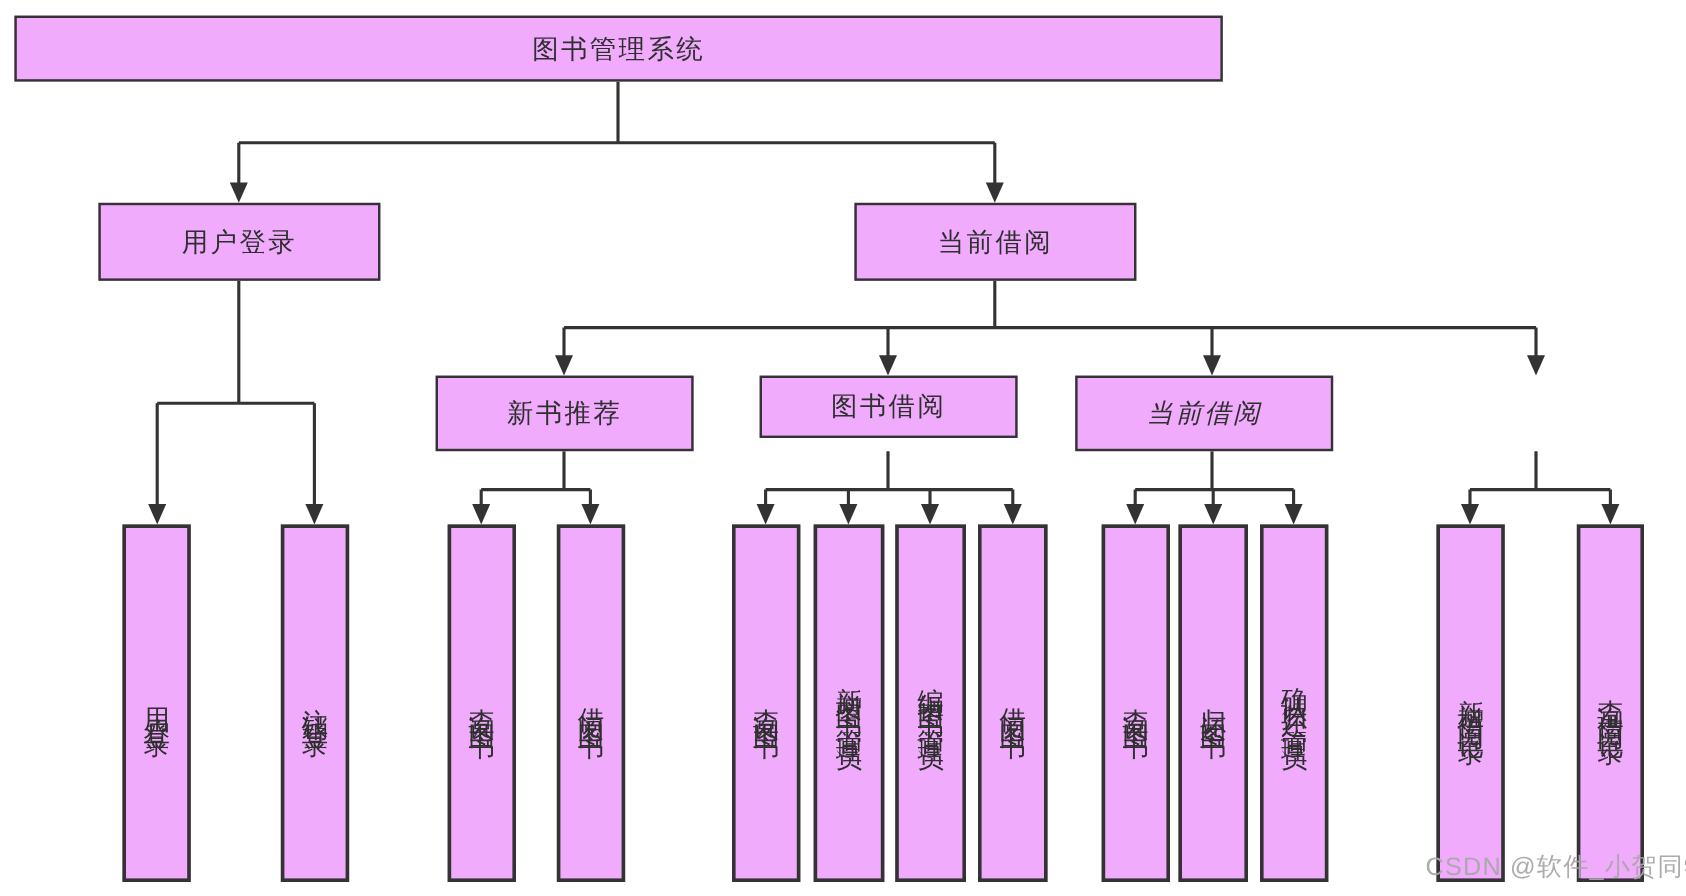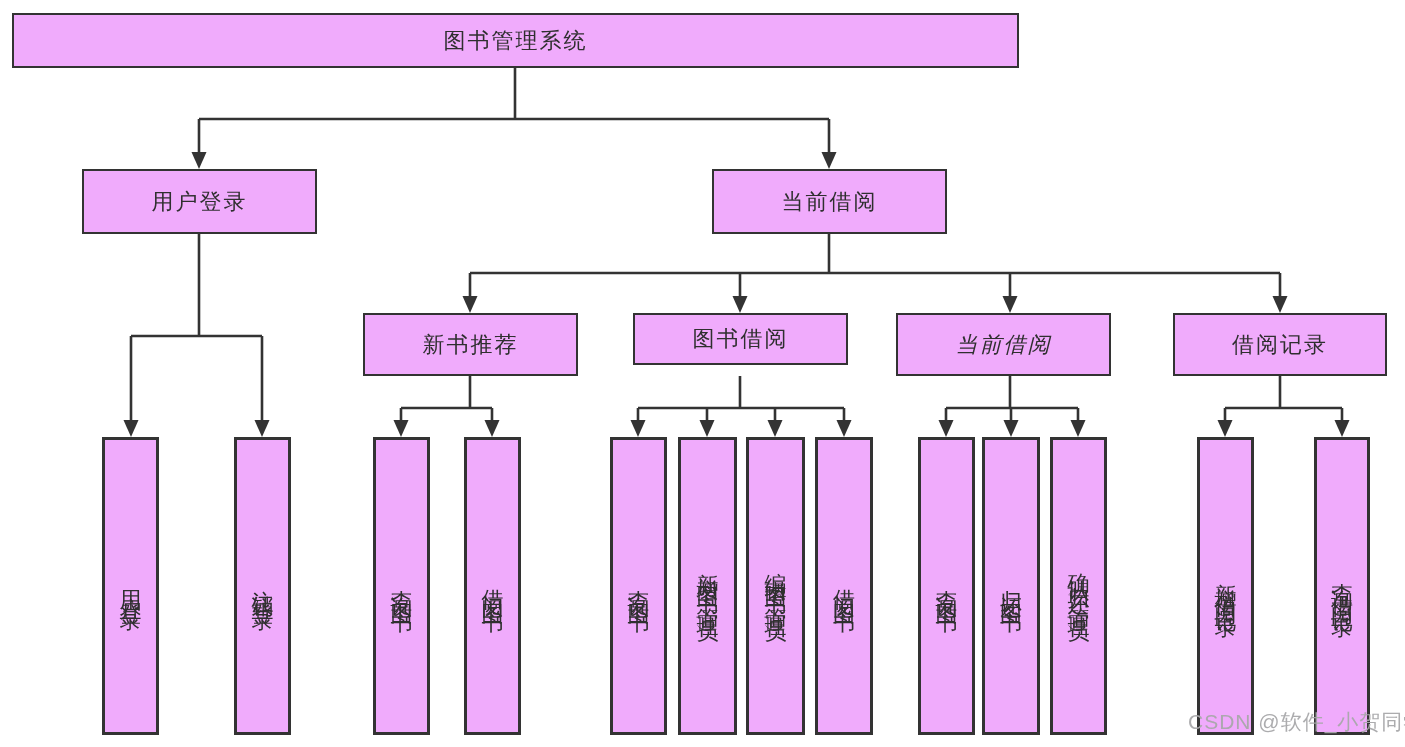--- a/index.html
+++ b/index.html
@@ -117,23 +117,20 @@
 
   <div class="box" style="left:363px; top:313px; width:215px; height:63px;">
     <span class="lbl">新书推荐</span>
   </div>
   <div class="box" style="left:633px; top:313px; width:215px; height:52px;">
     <span class="lbl">图书借阅</span>
   </div>
   <div class="box" style="left:896px; top:313px; width:215px; height:63px;font-style:italic;">
     <span class="lbl">当前借阅</span>
   </div>
-  <div class="box" style="left:1173px; top:313px; width:214px; height:63px;">
-    <span class="lbl">借阅记录</span>
-  </div>
 
   <div class="box leaf" style="left:102px; top:437px; width:57px; height:298px;">
     <span class="lbl">用户登录</span>
   </div>
   <div class="box leaf" style="left:234px; top:437px; width:57px; height:298px;">
     <span class="lbl">注销登录</span>
   </div>
 
   <div class="box leaf" style="left:373px; top:437px; width:57px; height:298px;">
     <span class="lbl">查询图书</span>

